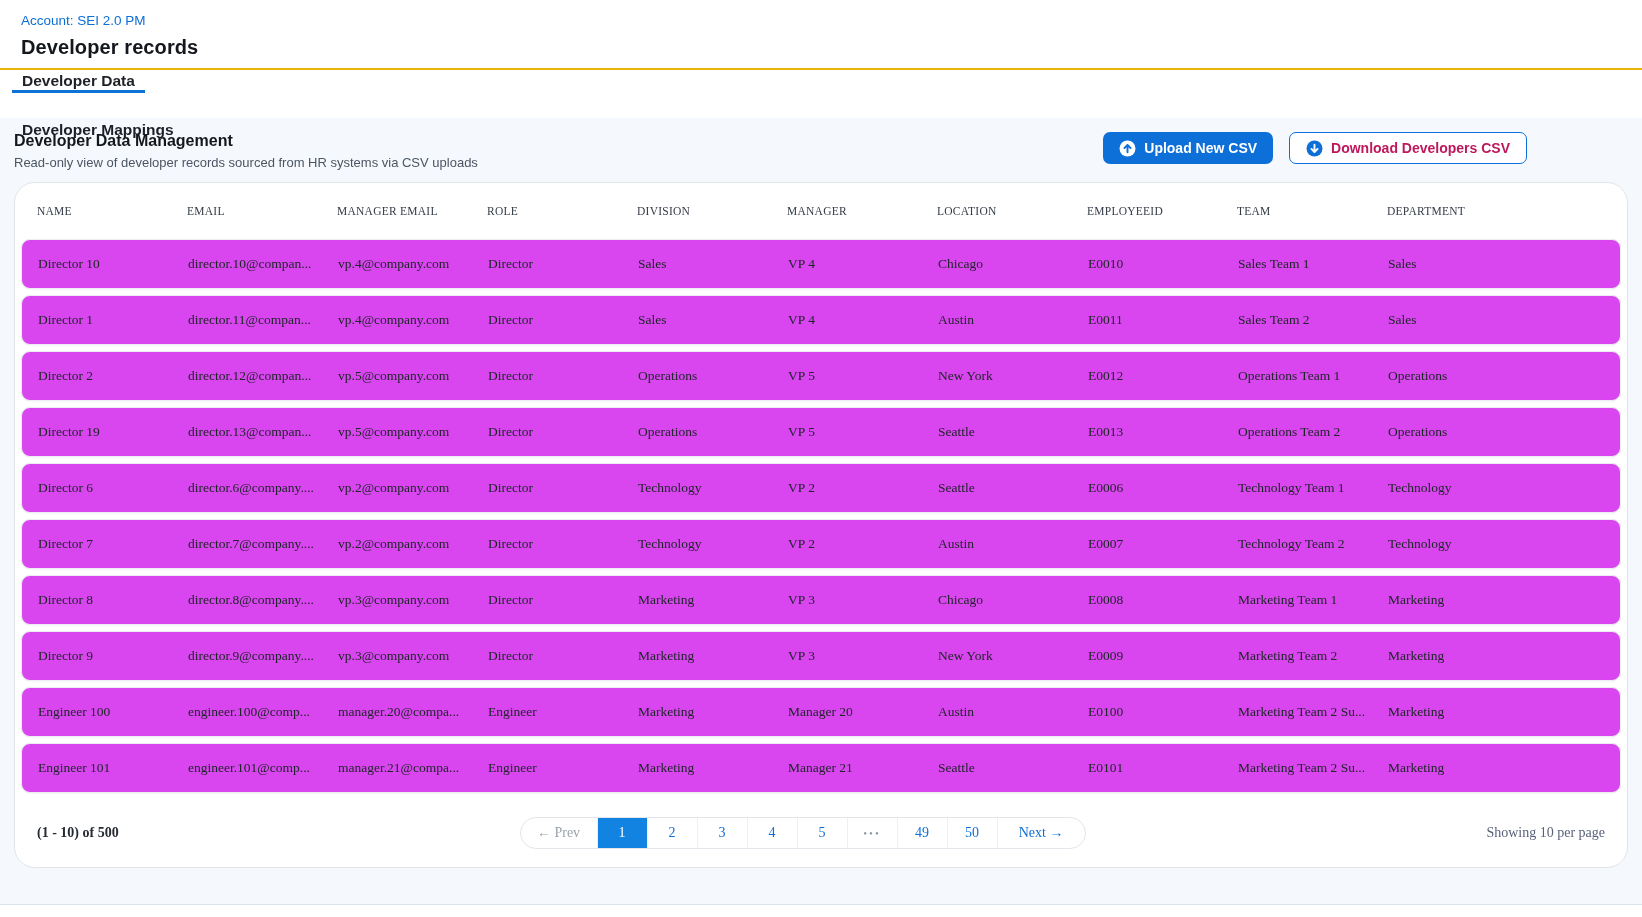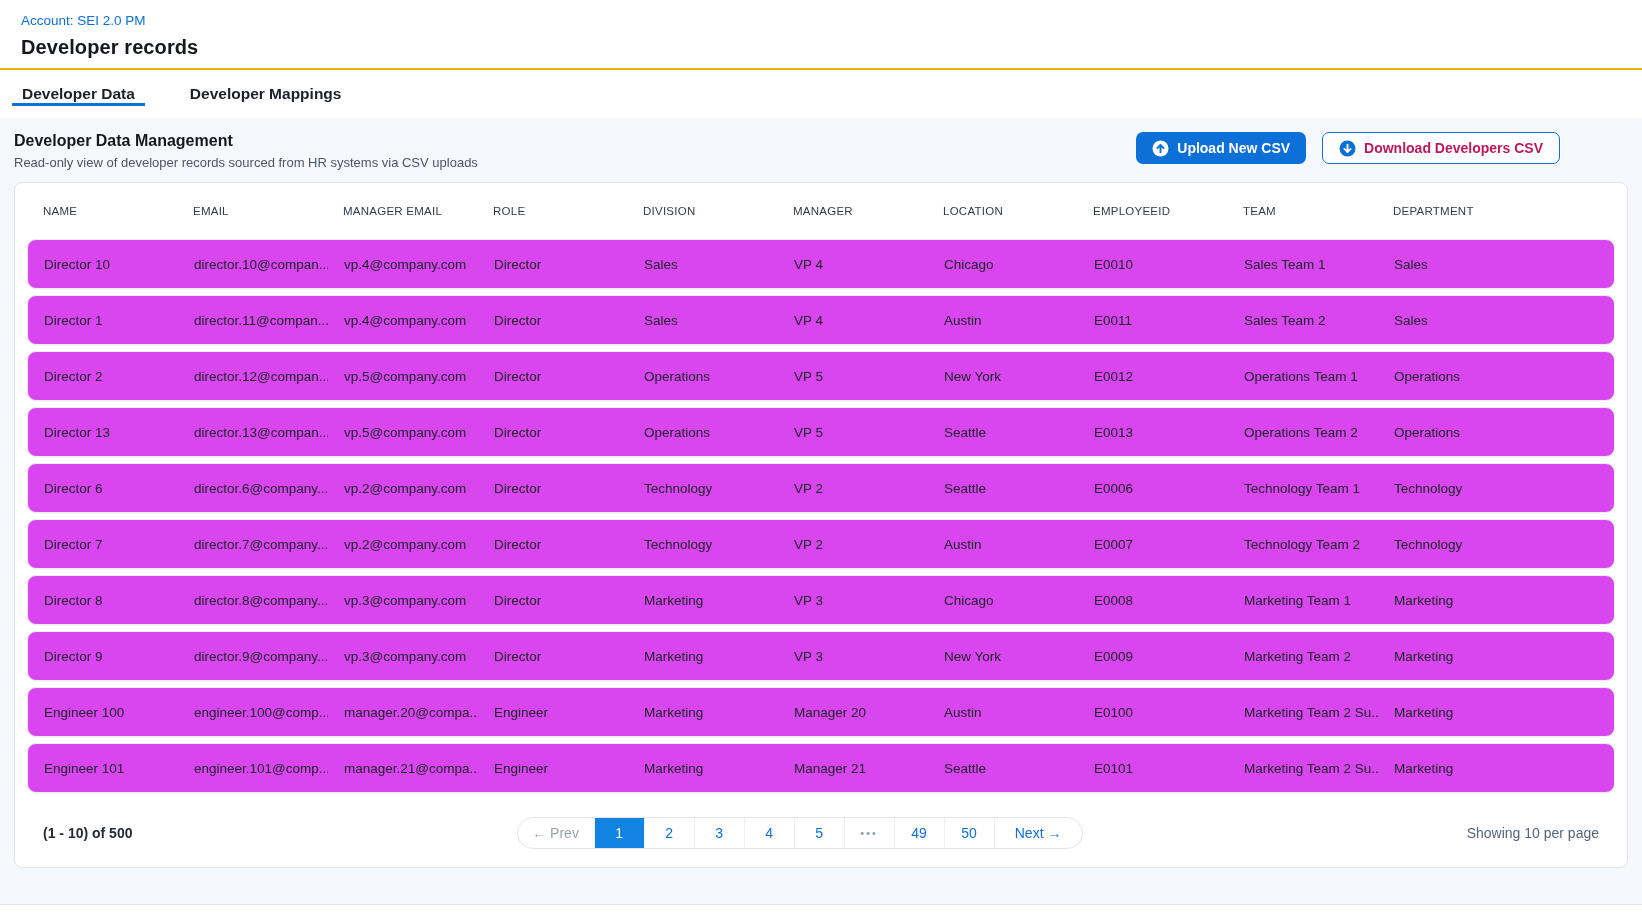--- a/index.html
+++ b/index.html
@@ -22,22 +22,22 @@
     color: #0b6fd4; font-size: 13.5px; font-weight: 500;
     text-decoration: none; cursor: pointer;
   }
   .page-title {
     margin: 7px 0 0; font-size: 20px; font-weight: 700; color: #14181d;
     letter-spacing: .1px;
   }
 
   
   .tabbar {
-    display: flex; gap: 35px; padding: 0 12px;
-    height: 48px; background: #fff; align-items: center;
+    display: flex; gap: 26px; padding: 0 12px;
+    height: 48px; background: #fff; align-items: flex-start; flex-direction: column;
   }
   .tab {
     display: flex; align-items: center;
     padding: 2px 10px 0; font-size: 15.5px; font-weight: 700; color: #1d2127;
     border-bottom: 3px solid transparent; cursor: pointer; white-space: nowrap;
   }
   .tab.active { border-bottom-color: #0d72d6; }
 
   
   .panel {
@@ -46,35 +46,35 @@
     padding: 0 14px;
     border-bottom: 1px solid #dde3ea;
   }
   .panel-head {
     display: flex; justify-content: space-between; 
     padding: 14px 0 12px;
     gap: 44px;
   }
   .panel-head-title { margin: 0; font-size: 16px; font-weight: 700; color: #14181d; }
   .panel-head-sub { margin: 5px 0 0; font-size: 13px; color: #4b5563; }
-  .panel-actions { display: flex; gap: 16px; margin-right: 68px; }
+  .panel-actions { display: flex; gap: 16px; margin-right: 101px; }
 
   .btn {
     height: 32px; border-radius: 7px; font-size: 14px; font-weight: 700;
     display: inline-flex; align-items: center; gap: 8px; padding: 0 16px;
     cursor: pointer; font-family: inherit; white-space: nowrap;
   }
   .btn-primary { background: #0d6fd8; color: #fff; border: none; }
   .btn-secondary { background: #fff; color: #be185d; border: 1.5px solid #0d6fd8; }
   .btn svg { display: block; }
 
   
   .table-card {
-    background: #fff; border: 1px solid #e1e5ea; border-radius: 8px;
-    height: 686px; padding: 0 12px;
+    background: #fff; border: 1px solid #e1e5ea; border-radius: 21px;
+    height: 686px; padding: 0 6px; font-family: Liberation Serif, serif;
   }
   .grid-row {
     display: grid;
     grid-template-columns: repeat(9, 150px) minmax(0, 1fr);
     align-items: center;
   }
   .thead { height: 56px; }
   .th {
     font-size: 11.5px; font-weight: 500; color: #333b47;
     letter-spacing: .25px; padding-left: 16px; white-space: nowrap;
@@ -199,21 +199,21 @@
           <div class="td">vp.5@company.com</div>
           <div class="td">Director</div>
           <div class="td">Operations</div>
           <div class="td">VP 5</div>
           <div class="td">New York</div>
           <div class="td">E0012</div>
           <div class="td">Operations Team 1</div>
           <div class="td">Operations</div>
         </div>
         <div class="row grid-row">
-          <div class="td">Director 13</div>
+          <div class="td">Director 19</div>
           <div class="td">director.13@compan...</div>
           <div class="td">vp.5@company.com</div>
           <div class="td">Director</div>
           <div class="td">Operations</div>
           <div class="td">VP 5</div>
           <div class="td">Seattle</div>
           <div class="td">E0013</div>
           <div class="td">Operations Team 2</div>
           <div class="td">Operations</div>
         </div>

